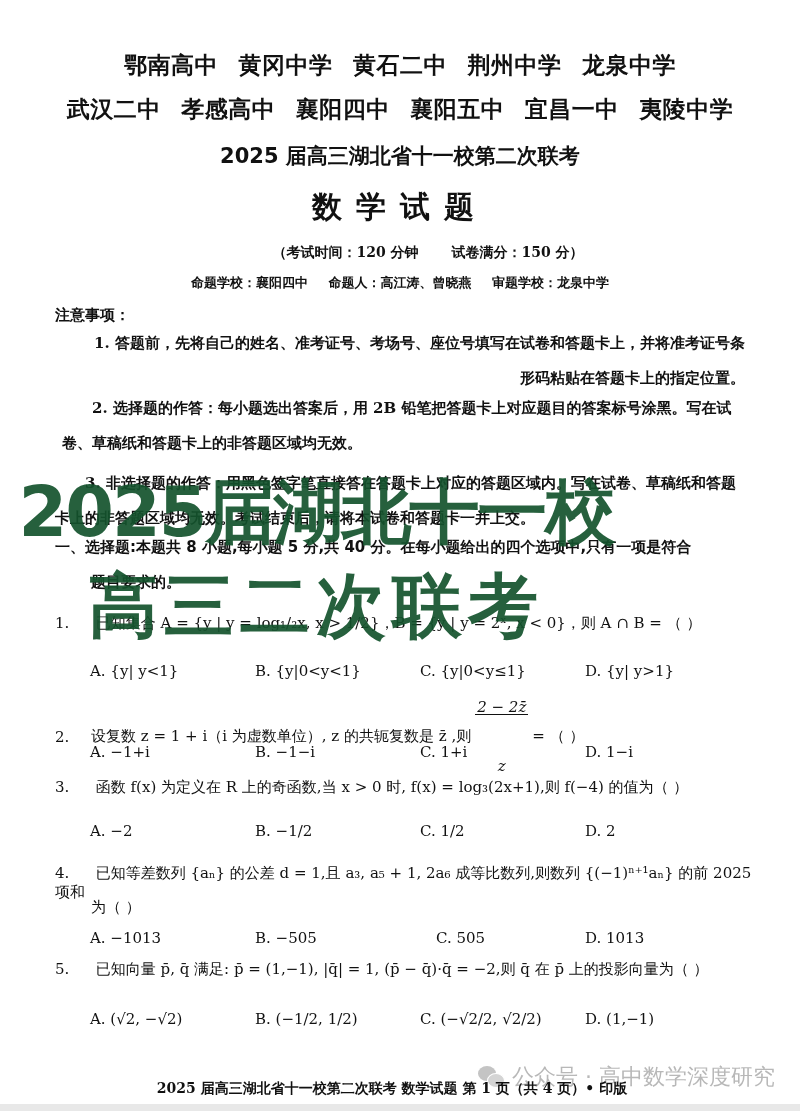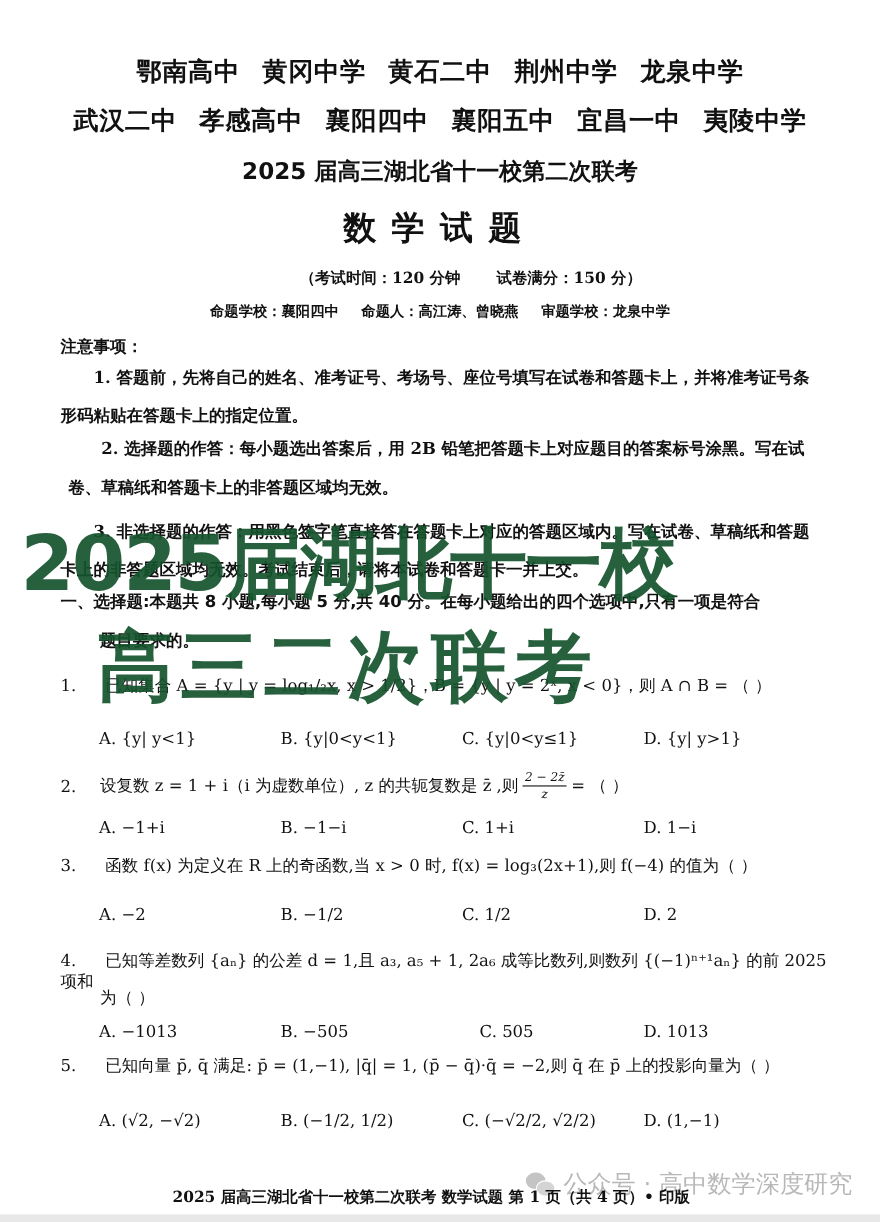--- a/index.html
+++ b/index.html
@@ -19,21 +19,21 @@
   .block { position:absolute; left:55px; width:690px; }
   .notice-title { font-size:15px; font-weight:bold; }
   .para { font-size:15px; font-weight:bold; line-height:35px; text-indent:30px; }
   .section { font-family:"DejaVu Sans","Liberation Sans",sans-serif; font-size:15px; font-weight:bold; line-height:35px; }
   .section .cont { padding-left:36px; }
   .q { position:absolute; left:55px; width:700px; font-size:15px; }
   .qnum { display:inline-block; width:36px; }
   .math { font-family:"DejaVu Serif","Liberation Serif",serif; font-style:italic; }
   .opts { position:absolute; left:90px; width:680px; font-size:15px; }
   .opt { position:absolute; top:0; white-space:nowrap; }
-  .frac { display:inline-flex; flex-direction:column; align-items:center; vertical-align:middle; font-size:11px; line-height:14px; }
+  .frac { display:inline-flex; flex-direction:column; align-items:center; vertical-align:middle; font-size:15px; line-height:14px;gap:44px; }
   .frac .num { border-bottom:1px solid #111; padding:0 2px; }
   .watermark {
     position:absolute; font-family:"DejaVu Sans","Liberation Sans",sans-serif; font-weight:bold;
     color:#14532d; opacity:0.92; white-space:nowrap; text-align:center; left:0; width:632px;
   }
   .wechat { position:absolute; left:478px; top:1062px; font-family:"DejaVu Sans","Liberation Sans",sans-serif;
     font-size:22px; color:#b8b8b8; white-space:nowrap; display:flex; align-items:center; }
   .wechat-icon { width:26px; height:22px; position:relative; margin-right:8px; }
   .wechat-icon .b1 { position:absolute; left:0; top:0; width:18px; height:15px; border-radius:50%; background:#c4c4c4; }
   .wechat-icon .b2 { position:absolute; left:9px; top:7px; width:16px; height:13px; border-radius:50%; background:#d4d4d4; border:1px solid #fff; }
@@ -65,21 +65,21 @@
   <span>（考试时间：120 分钟</span>
   <span>试卷满分：150 分）</span>
 </div>
 <div class="center credits" style="top:274px;">
   <span>命题学校：襄阳四中</span>
   <span>命题人：高江涛、曾晓燕</span>
   <span>审题学校：龙泉中学</span>
 </div>
 
 <div class="block notice-title" style="top:306px;">注意事项：</div>
-<div class="block para" style="top:326px;">1. 答题前，先将自己的姓名、准考证号、考场号、座位号填写在试卷和答题卡上，并将准考证号条形码粘贴在答题卡上的指定位置。</div>
+<div class="block para" style="top:326px;text-align:right;">1. 答题前，先将自己的姓名、准考证号、考场号、座位号填写在试卷和答题卡上，并将准考证号条形码粘贴在答题卡上的指定位置。</div>
 <div class="block para" style="top:391px;margin-left:7px;">2. 选择题的作答：每小题选出答案后，用 2B 铅笔把答题卡上对应题目的答案标号涂黑。写在试卷、草稿纸和答题卡上的非答题区域均无效。</div>
 <div class="block para" style="top:466px;">3. 非选择题的作答：用黑色签字笔直接答在答题卡上对应的答题区域内。写在试卷、草稿纸和答题卡上的非答题区域均无效。考试结束后，请将本试卷和答题卡一并上交。</div>
 
 <div class="block section" style="top:530px;">
   <div>一、选择题:本题共 8 小题,每小题 5 分,共 40 分。在每小题给出的四个选项中,只有一项是符合</div>
   <div class="cont">题目要求的。</div>
 </div>
 
 <div class="q" style="top:614px;">
   <span class="qnum">1.</span>

